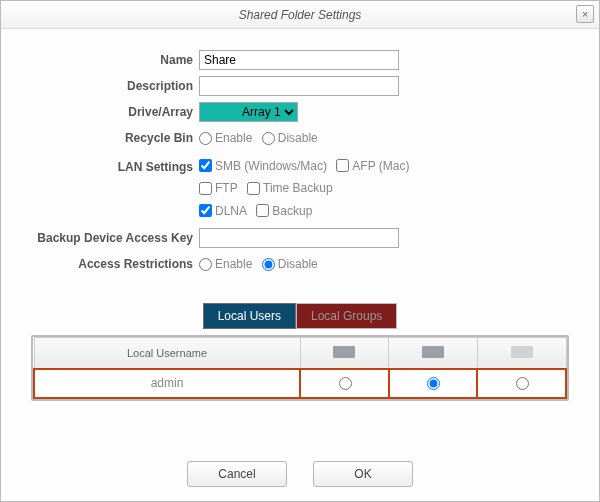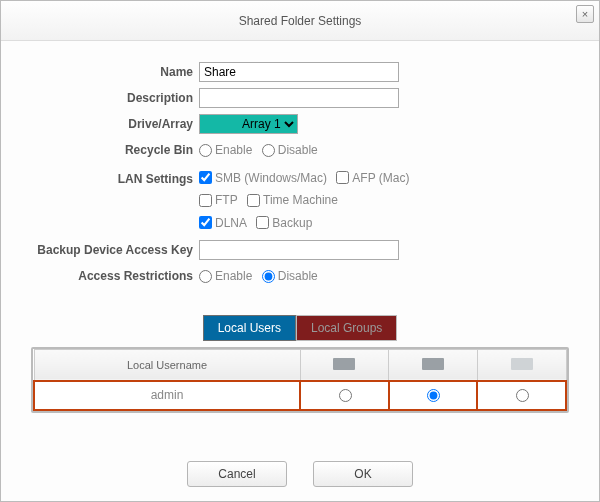--- a/index.html
+++ b/index.html
@@ -14,24 +14,25 @@
     width: 600px;
     height: 502px;
     background: #fdfdfd;
     border: 1px solid #bbb;
     position: relative;
   }
   .titlebar {
     display: flex;
     justify-content: center;
     align-items: center;
-    height: 40px;
+    height: 28px;
     border-bottom: 1px solid #ddd;
     position: relative;
     background: linear-gradient(#fefefe, #f2f2f2);
+    font-style: italic;
   }
   .titlebar .title {
     font-size: 12px;
     color: #555;
   }
   .close-btn {
     position: absolute;
     right: 5px;
     top: 4px;
     width: 18px;
@@ -100,21 +101,21 @@
   }
   .tab {
     padding: 5px 14px;
     border: 1px solid #bbb;
     background: #7f1d1d;
     color: #999;
     cursor: pointer;
     font-size: 12px;
   }
   .tab.active {
-    background: #0369a1;
+    background: #0c4a6e;
     color: #fff;
     border-color: #6e6e6e;
   }
   .table-wrap {
     border: 2px solid #bbb;
     border-radius: 2px;
   }
   table.perm {
     width: 100%;
     border-collapse: collapse;
@@ -227,21 +228,21 @@
             <span>AFP (Mac)</span>
           </span>
         </div>
         <div>
           <span class="check-item">
             <input type="checkbox" style="">
             <span>FTP</span>
           </span>
           <span class="check-item">
             <input type="checkbox" style="">
-            <span>Time Machine</span>
+            <span>Time Backup</span>
           </span>
         </div>
         <div>
           <span class="check-item">
             <input type="checkbox" checked="" style="">
             <span>DLNA</span>
           </span>
           <span class="check-item">
             <input type="checkbox" style="">
             <span>Backup</span>

